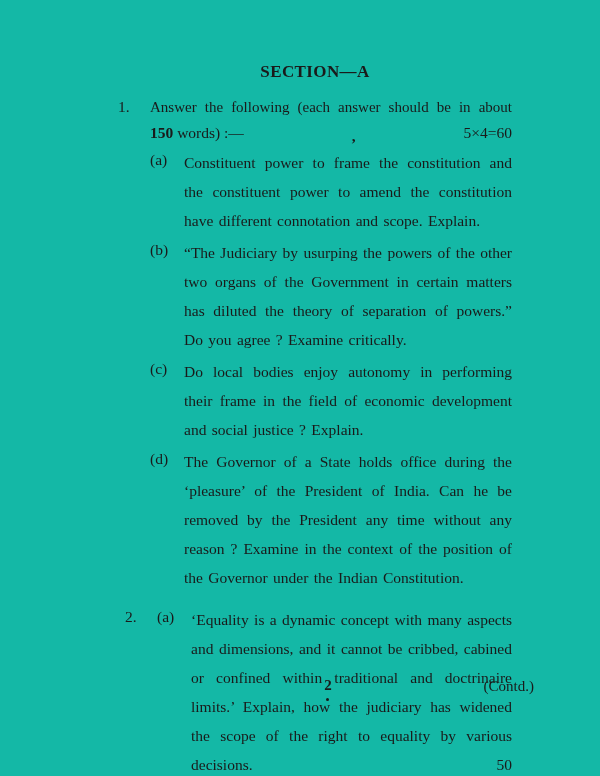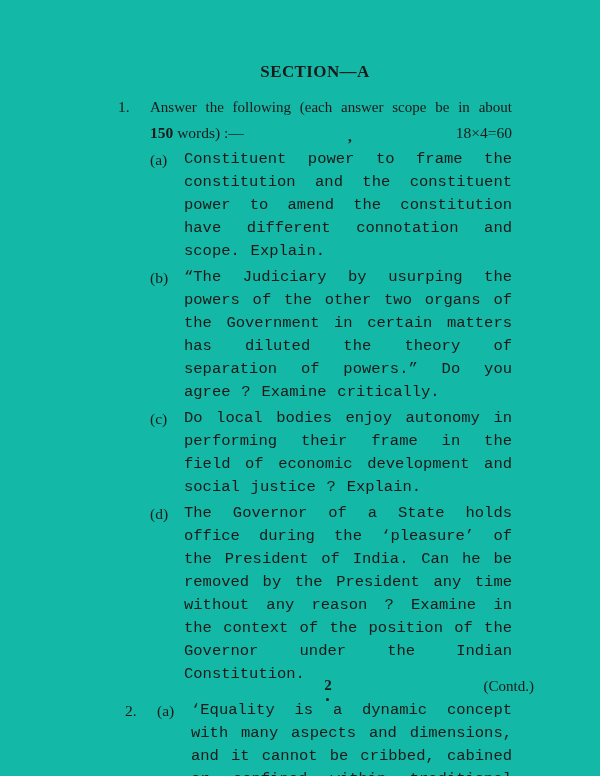--- a/index.html
+++ b/index.html
@@ -64,23 +64,22 @@
     width: 34px;
     flex: 0 0 34px;
     line-height: 23px;
     font-size: 15.5px;
   }
   .sub-text {
     flex: 1;
     min-width: 0;
     text-align: justify;
     font-size: 15.5px;
-    line-height: 23px;
+    line-height: 29px;
     word-spacing: 1.5px;
-    font-family: Liberation Mono, monospace;
   }
   .marks { white-space: nowrap; }
   .marks-float { float: right; }
   .q2 { margin-top: 13px; }
   .q2 .qnum { text-indent: 7px; }
   .q2 .sub { margin-left: 7px; margin-top: 0; }
   .page-number {
     position: absolute;
     left: 316px;
     top: 677px;
@@ -109,25 +108,25 @@
 <body>
 
 <div class="page">
   <div class="content">
 
     <h2 class="section-title">SECTION—A</h2>
 
     <div class="question">
       <div class="qnum">1.</div>
       <div class="qbody">
-        <div class="intro-line1">Answer the following (each answer scope be in about</div>
+        <div class="intro-line1">Answer the following (each answer should be in about</div>
         <div class="intro-line2">
           <span class="intro-left"><b>150</b><span> words) :—</span></span>
           <span class="stray">,</span>
-          <span class="marks">18×4=60</span>
+          <span class="marks">5×4=60</span>
         </div>
 
         <div class="sub">
           <div class="sub-label">(a)</div>
           <div class="sub-text">Constituent power to frame the constitution and the constituent power to amend the constitution have different connotation and scope. Explain.</div>
         </div>
 
         <div class="sub">
           <div class="sub-label">(b)</div>
           <div class="sub-text">“The Judiciary by usurping the powers of the other two organs of the Government in certain matters has diluted the theory of separation of powers.” Do you agree ? Examine critically.</div>

